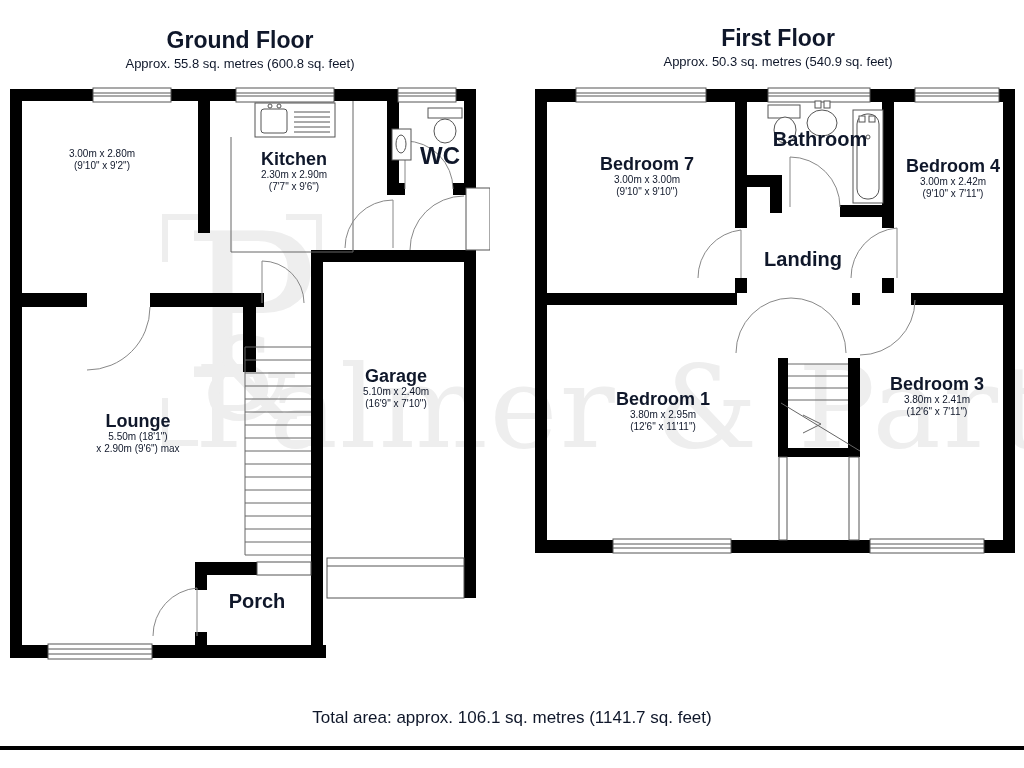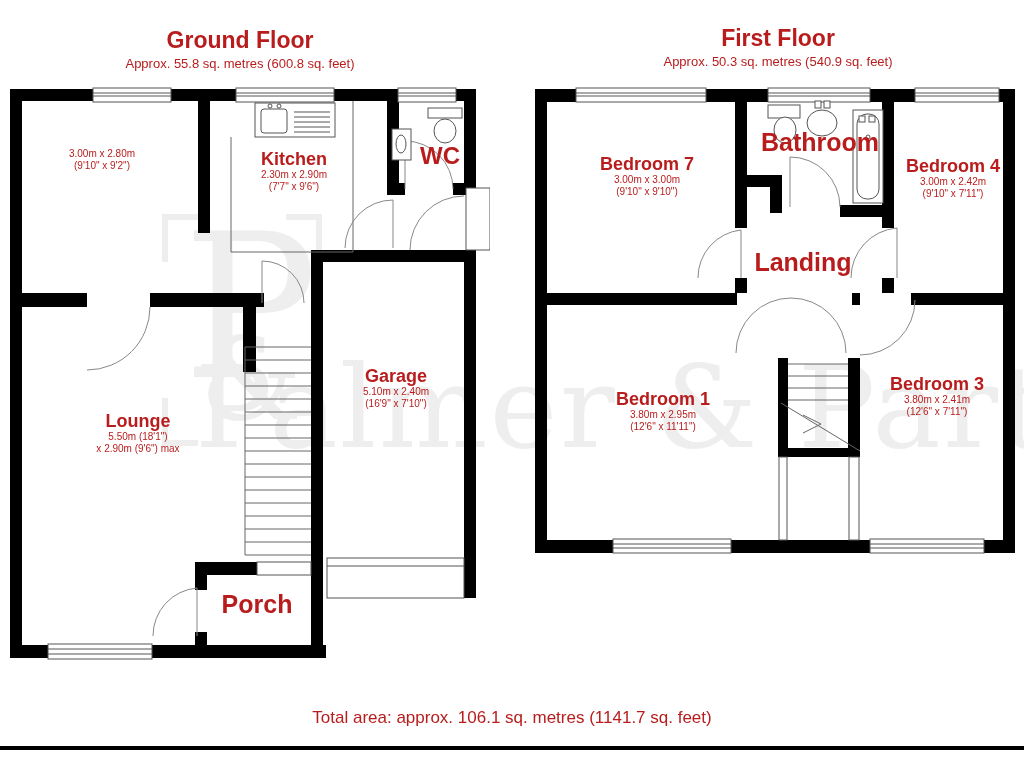--- a/index.html
+++ b/index.html
@@ -1,22 +1,22 @@
 <!DOCTYPE html>
 <html><head>
 <meta charset="utf-8">
 <style>
   html,body{margin:0;padding:0;width:1024px;height:768px;background:#fff;overflow:hidden;
     font-family:"Liberation Sans",sans-serif;position:relative;}
   .abs{position:absolute;}
-  .center-label{position:absolute;transform:translateX(-50%);text-align:center;color:#b91c1c;z-index:3;}
+  .center-label{position:absolute;transform:translateX(-50%);text-align:center;color:#0f172a;z-index:3;}
   .floor-title{font-size:23px;font-weight:bold;white-space:nowrap;}
   .floor-subtitle{font-size:13px;white-space:nowrap;}
   .room-name{font-weight:bold;font-size:18px;line-height:1.08;}
-  .room-name-lg{font-weight:bold;font-size:25px;white-space:nowrap;}
+  .room-name-lg{font-weight:bold;font-size:20px;white-space:nowrap;}
   .room-name-xl{font-weight:bold;font-size:24px;white-space:nowrap;}
   .room-dims{font-size:10px;line-height:1.2;white-space:nowrap;}
   .total-area{font-size:17px;white-space:nowrap;}
   .watermark{z-index:1;color:#eeeeee;pointer-events:none;}
   .wm-text{font-family:"DejaVu Serif",serif;font-size:115px;white-space:nowrap;letter-spacing:2px;}
   .wm-p{font-family:"DejaVu Serif",serif;font-size:200px;line-height:1;}
   .wm-amp{font-family:"DejaVu Serif",serif;font-size:115px;line-height:1;}
   .wm-corner{position:absolute;width:30px;height:42px;}
   .c-tl{border-left:6px solid #eeeeee;border-top:6px solid #eeeeee;}
   .c-bl{border-left:6px solid #eeeeee;border-bottom:6px solid #eeeeee;}

